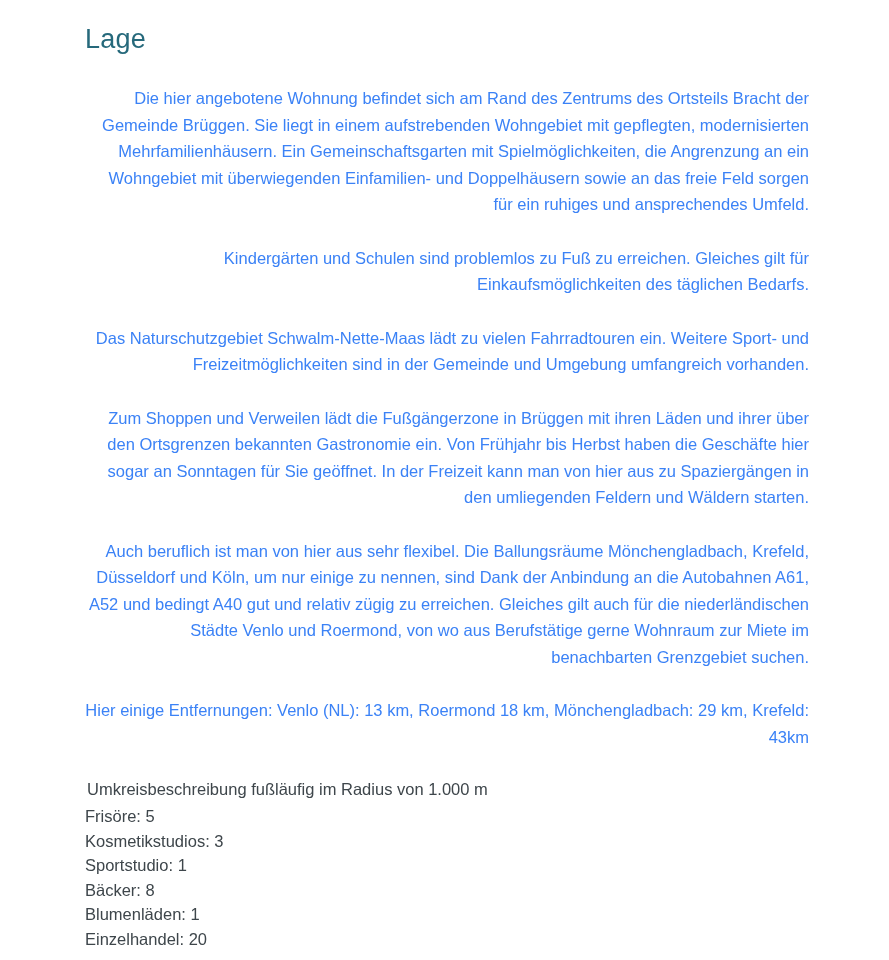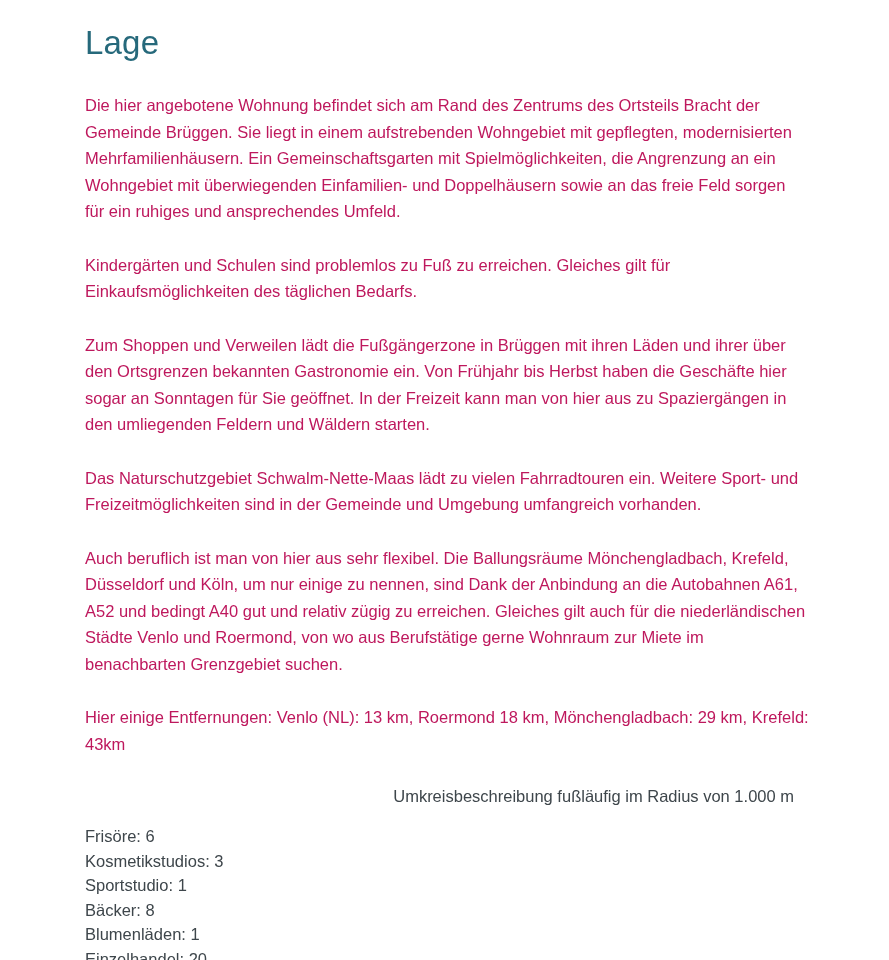--- a/index.html
+++ b/index.html
@@ -14,72 +14,72 @@
       font-family: "Liberation Sans", "DejaVu Sans", sans-serif;
       color: #3e464b;
       -webkit-font-smoothing: antialiased;
     }
     .content {
       padding: 24px 80px 0 85px;
       box-sizing: border-box;
     }
     .section-title {
       color: #26697b;
-      font-size: 33px;
+      font-size: 27px;
       font-weight: 500;
       margin: 0 0 30px 0;
       letter-spacing: 0.2px;
     }
     .paragraph {
       font-size: 16.5px;
       line-height: 26.5px;
       margin: 0 0 27px 0;
       max-width: 728px;
-      color: #be185d;
+      color: #3b82f6;
+      text-align: right;
     }
     .radius-block {
       margin: 0;
       max-width: 728px;
     }
     .radius-title {
       font-size: 16.5px;
       line-height: 25px;
-      margin: 15px;
+      margin: 2px;
       color: #3e464b;
-      text-align: right;
     }
     .radius-item {
       font-size: 16.5px;
       line-height: 24.5px;
       color: #3e464b;
     }
   </style>
 </head>
 <body>
 
 <div class="content">
 
   <h1 class="section-title">Lage</h1>
 
   <p class="paragraph">Die hier angebotene Wohnung befindet sich am Rand des Zentrums des Ortsteils Bracht der Gemeinde Brüggen. Sie liegt in einem aufstrebenden Wohngebiet mit gepflegten, modernisierten Mehrfamilienhäusern. Ein Gemeinschaftsgarten mit Spielmöglichkeiten, die Angrenzung an ein Wohngebiet mit überwiegenden Einfamilien- und Doppelhäusern sowie an das freie Feld sorgen für ein ruhiges und ansprechendes Umfeld.</p>
 
   <p class="paragraph">Kindergärten und Schulen sind problemlos zu Fuß zu erreichen. Gleiches gilt für Einkaufsmöglichkeiten des täglichen Bedarfs.</p>
 
+  <p class="paragraph">Das Naturschutzgebiet Schwalm-Nette-Maas lädt zu vielen Fahrradtouren ein. Weitere Sport- und Freizeitmöglichkeiten sind in der Gemeinde und Umgebung umfangreich vorhanden.</p>
+
   <p class="paragraph">Zum Shoppen und Verweilen lädt die Fußgängerzone in Brüggen mit ihren Läden und ihrer über den Ortsgrenzen bekannten Gastronomie ein. Von Frühjahr bis Herbst haben die Geschäfte hier sogar an Sonntagen für Sie geöffnet. In der Freizeit kann man von hier aus zu Spaziergängen in den umliegenden Feldern und Wäldern starten.</p>
-
-  <p class="paragraph">Das Naturschutzgebiet Schwalm-Nette-Maas lädt zu vielen Fahrradtouren ein. Weitere Sport- und Freizeitmöglichkeiten sind in der Gemeinde und Umgebung umfangreich vorhanden.</p>
 
   <p class="paragraph">Auch beruflich ist man von hier aus sehr flexibel. Die Ballungsräume Mönchengladbach, Krefeld, Düsseldorf und Köln, um nur einige zu nennen, sind Dank der Anbindung an die Autobahnen A61, A52 und bedingt A40 gut und relativ zügig zu erreichen. Gleiches gilt auch für die niederländischen Städte Venlo und Roermond, von wo aus Berufstätige gerne Wohnraum zur Miete im benachbarten Grenzgebiet suchen.</p>
 
   <p class="paragraph">Hier einige Entfernungen: Venlo (NL): 13 km, Roermond 18 km, Mönchengladbach: 29 km, Krefeld: 43km</p>
 
   <div class="radius-block">
     <p class="radius-title">Umkreisbeschreibung fußläufig im Radius von 1.000 m</p>
 
-    <div class="radius-item">Frisöre: 6</div>
+    <div class="radius-item">Frisöre: 5</div>
     <div class="radius-item">Kosmetikstudios: 3</div>
     <div class="radius-item">Sportstudio: 1</div>
     <div class="radius-item">Bäcker: 8</div>
     <div class="radius-item">Blumenläden: 1</div>
     <div class="radius-item">Einzelhandel: 20</div>
 
   </div>
 
 </div>
 

